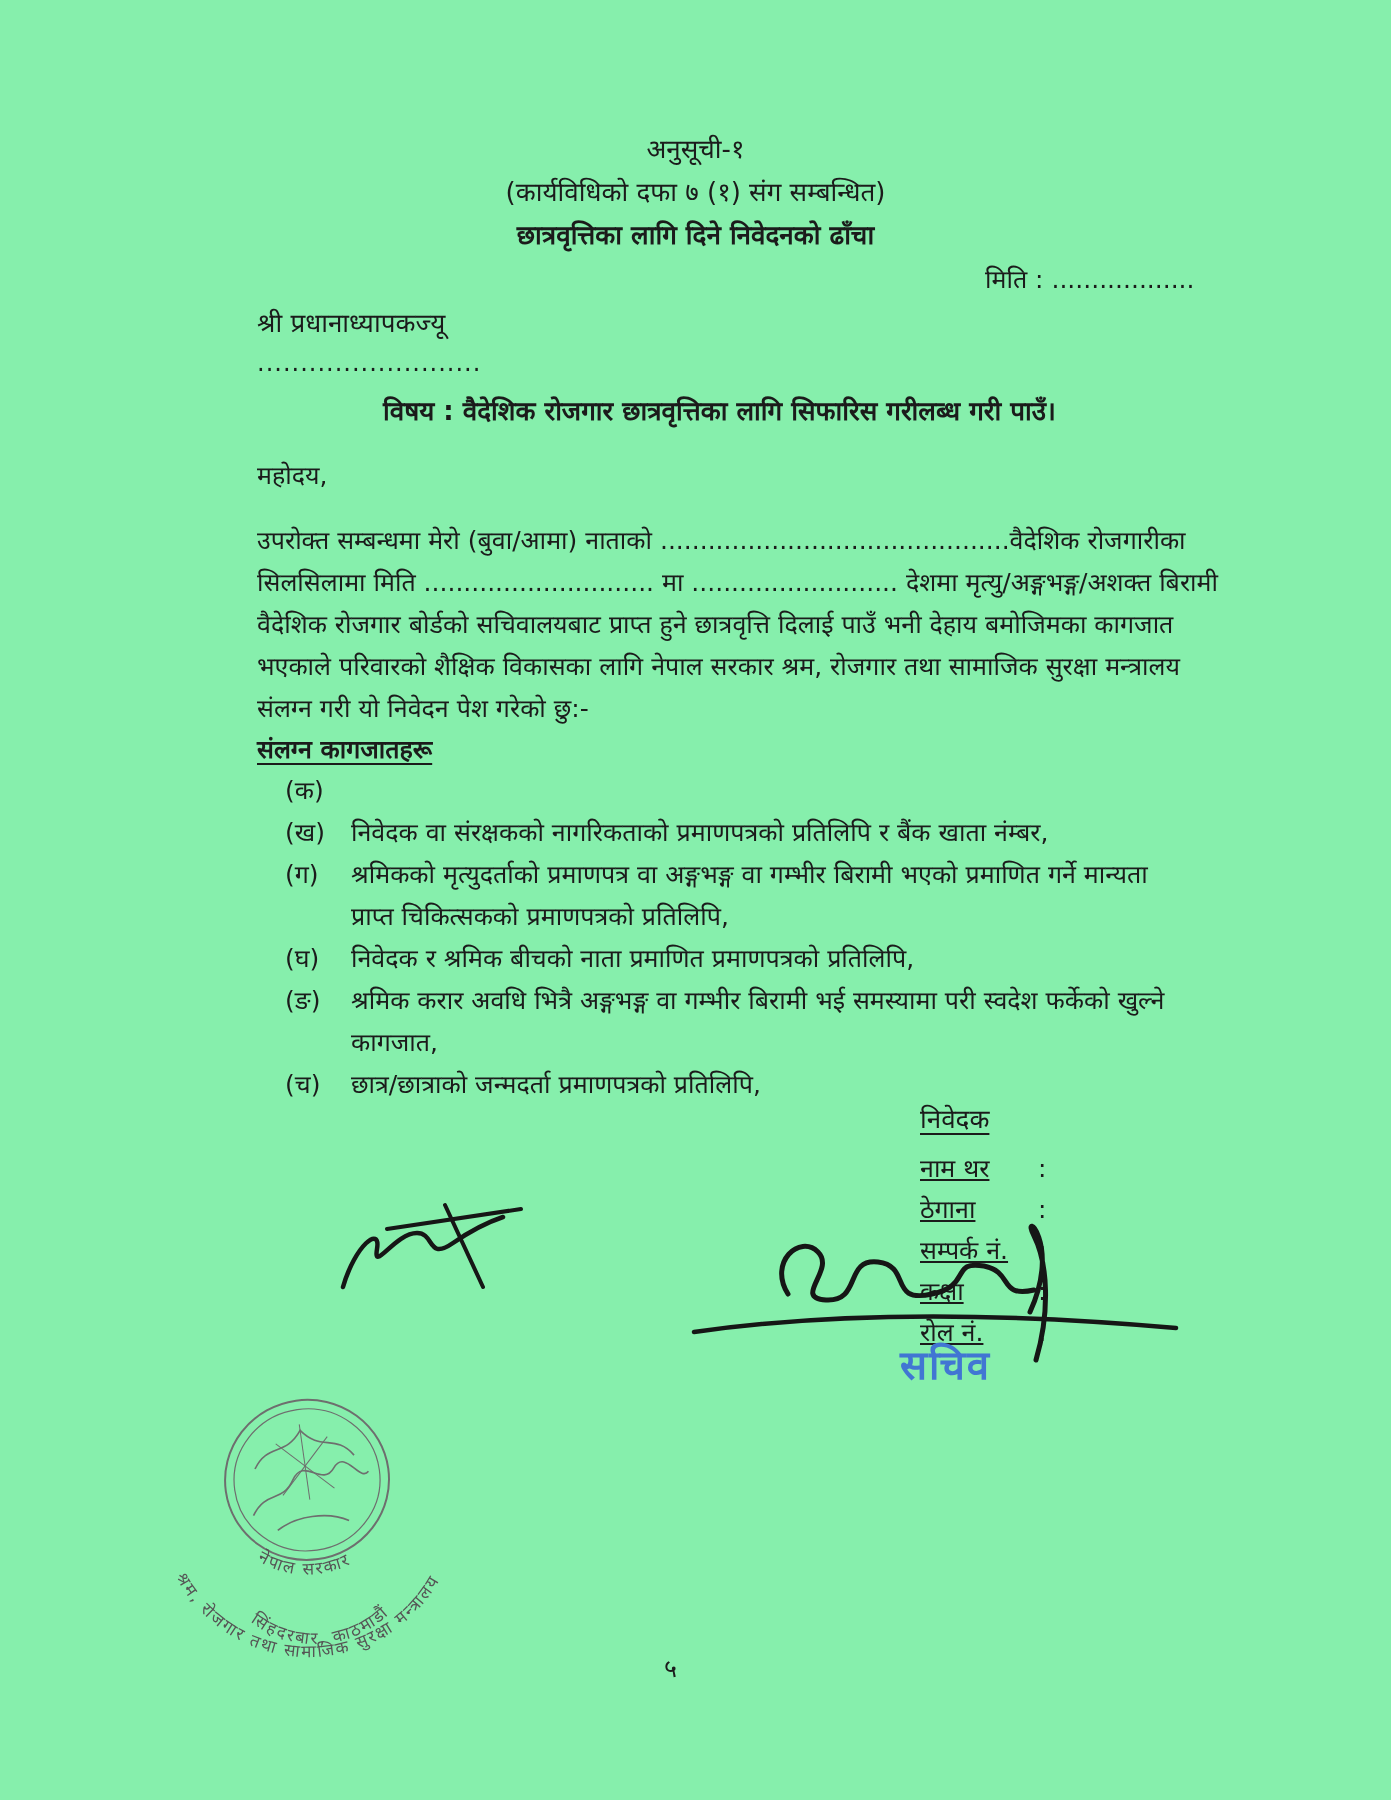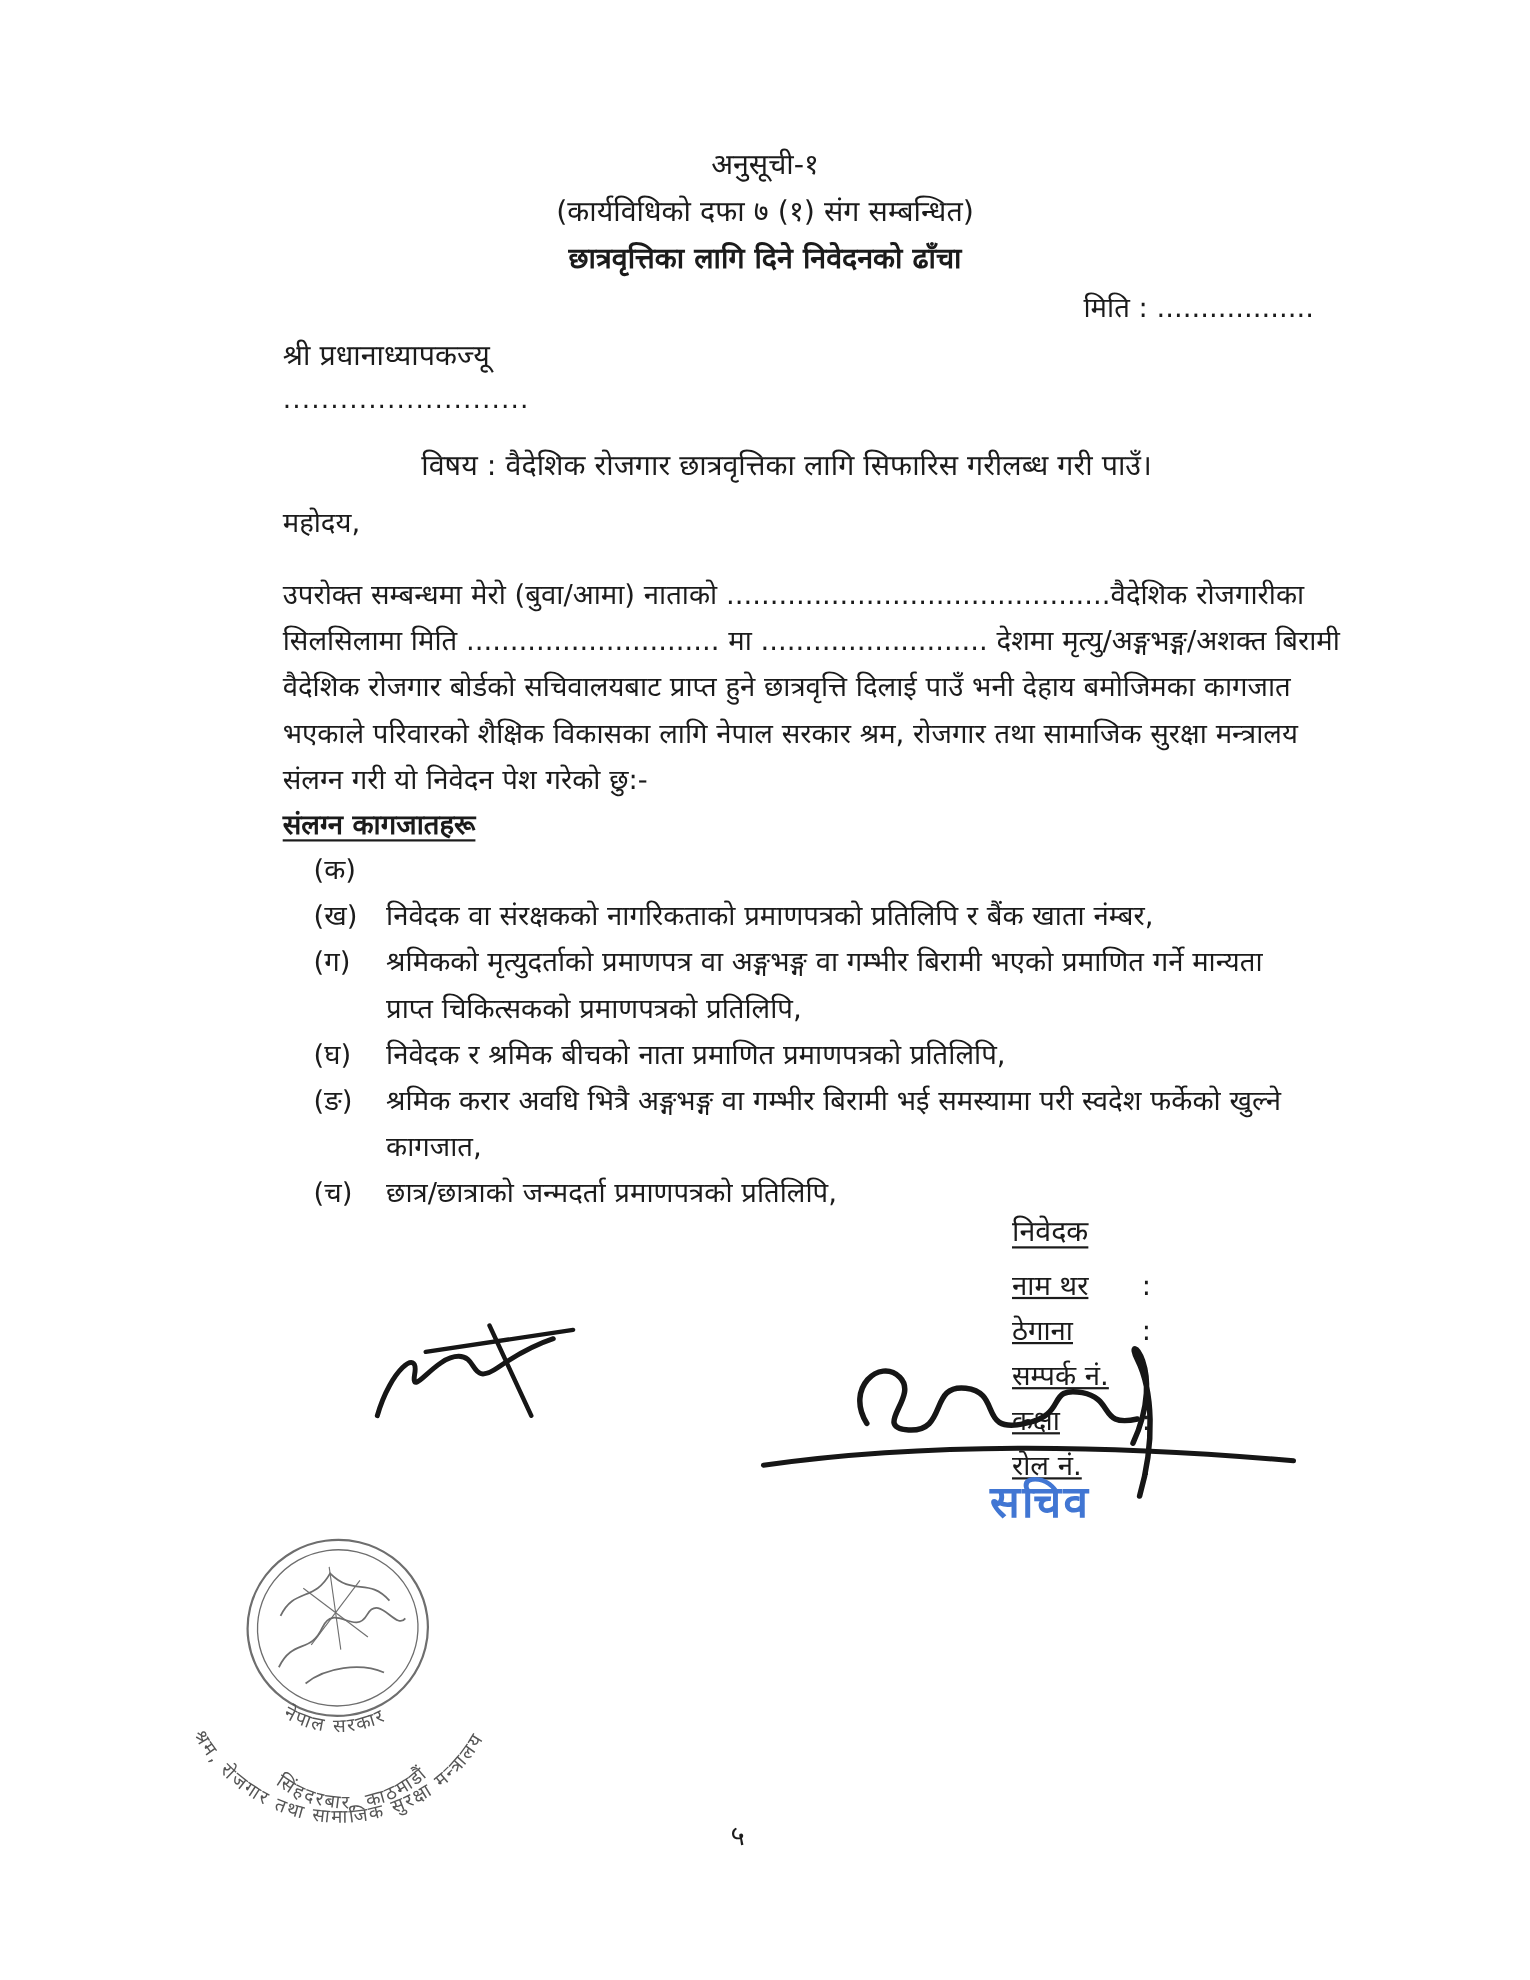--- a/index.html
+++ b/index.html
@@ -1,30 +1,30 @@
 <!DOCTYPE html>
 <html><head>
 <meta charset="utf-8">
 <style>
   * { margin:0; padding:0; box-sizing:border-box; }
   html,body { background:#d9d9d9; }
   .page {
     position:relative; width:1391px; height:1800px; margin:0 auto;
-    background:#ffffff; color:#1b1b1b;
+    background:#86efac; color:#1b1b1b;
     font-family:"DejaVu Sans", sans-serif; overflow:hidden;
   }
   .abs { position:absolute; white-space:nowrap; }
   .center-line { position:absolute; left:0; width:100%; text-align:center; white-space:nowrap; }
   .h-annex { top:130px; font-size:26px; }
   .h-ref   { top:173px; font-size:26px; }
   .h-title { top:216px; font-size:26px; font-weight:bold;text-align:center; }
   .date-line { top:261px; left:985px; font-size:25px; }
   .addr1 { top:304px; left:257px; font-size:26px; }
   .addr2 { top:349px; left:257px; font-size:24px; letter-spacing:1px; }
-  .subject { top:392px; left:383px; font-size:26px; font-weight:normal;margin-top:12px; }
+  .subject { top:392px; left:383px; font-size:26px; font-weight:bold; }
   .salutation { top:457px; left:257px; font-size:25px; }
   .para { top:520px; left:257px; width:980px; }
   .para .pline { height:42px; line-height:42px; font-size:25px; white-space:nowrap; }
   .att-head { top:731px; left:257px; font-size:25px; font-weight:bold;
               text-decoration:underline; text-underline-offset:5px; }
   .att-list { top:770px; left:285px; width:950px; }
   .att-row { display:flex; line-height:42px; font-size:25px; white-space:nowrap; }
   .att-label { width:66px; flex:0 0 66px; }
   .att-cont { padding-left:66px; line-height:42px; font-size:25px; white-space:nowrap; }
   .applicant { top:1100px; left:920px; }

